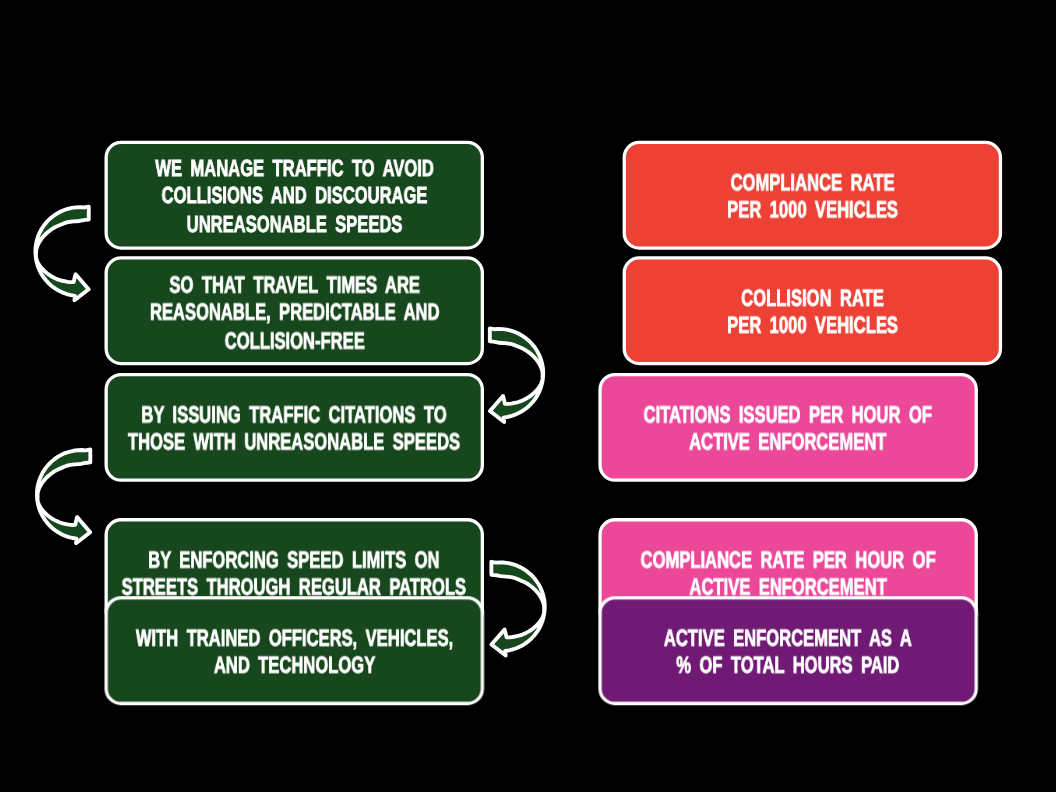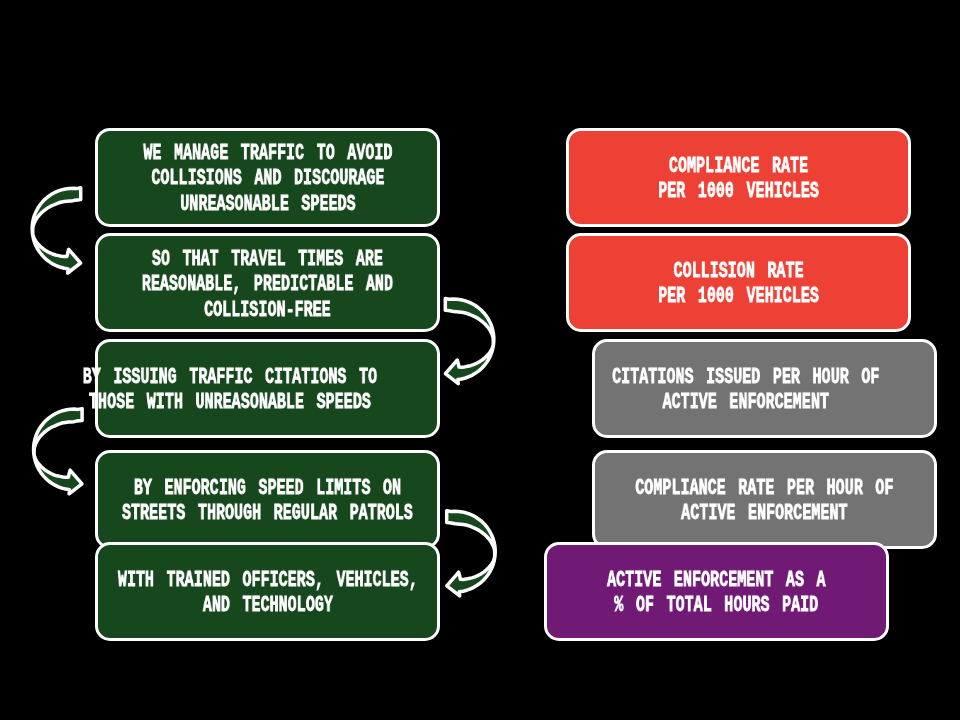--- a/index.html
+++ b/index.html
@@ -1,37 +1,37 @@
 <!DOCTYPE html>
 <html><head>
 <meta charset="utf-8">
 <title>Traffic Management Strategy Map</title>
 <style>
   html,body{margin:0;padding:0;background:#000;}
   body{width:960px;height:720px;overflow:hidden;
        font-family:"Liberation Sans",sans-serif;}
-  .stage{position:relative;width:960px;height:720px;background:#000;overflow:hidden;font-family:Liberation Mono, monospace;}
+  .stage{position:relative;width:960px;height:720px;background:#000;overflow:hidden;}
 
   .card{position:absolute;box-sizing:border-box;width:345.5px;height:99.4px;
         border:3.5px solid #ffffff;border-radius:15px;
         display:flex;align-items:center;justify-content:center;}
   .card .txt{color:#ffffff;font-weight:bold;font-size:21.3px;line-height:25.35px;
              text-align:center;white-space:pre;word-spacing:4.9px;
              transform:scaleX(0.708) translateY(1.9px);transform-origin:center center;
              letter-spacing:0px;-webkit-text-stroke:0.8px #ffffff;
              -webkit-font-smoothing:antialiased;will-change:transform;}
 
   .col-left  .card{left:94.8px;}
   .col-right .card{left:543.7px;}
-  .r1{top:127.6px;} .r2{top:232.9px;} .r3{top:338.8px;justify-content:flex-end;}
-  .r4{top:450px;} .r5{top:542px;}
+  .r1{top:127.6px;} .r2{top:232.9px;} .r3{top:338.8px;}
+  .r4{top:471px;} .r5{top:542px;}
 
   .green {background:#17471d;}
   .red   {background:#ee4136;margin-left:22px;}
-  .blue  {background:#737373;margin-left:48px;}
+  .blue  {background:#ec4899;}
   .orange{background:#701a75;}
 
   .arrows{position:absolute;left:0;top:0;width:960px;height:720px;}
   .arrows path{fill:#17471d;stroke:#ffffff;stroke-width:3.5;stroke-linejoin:round;}
 </style>
 </head>
 <body>
 
 <div class="stage">
 

